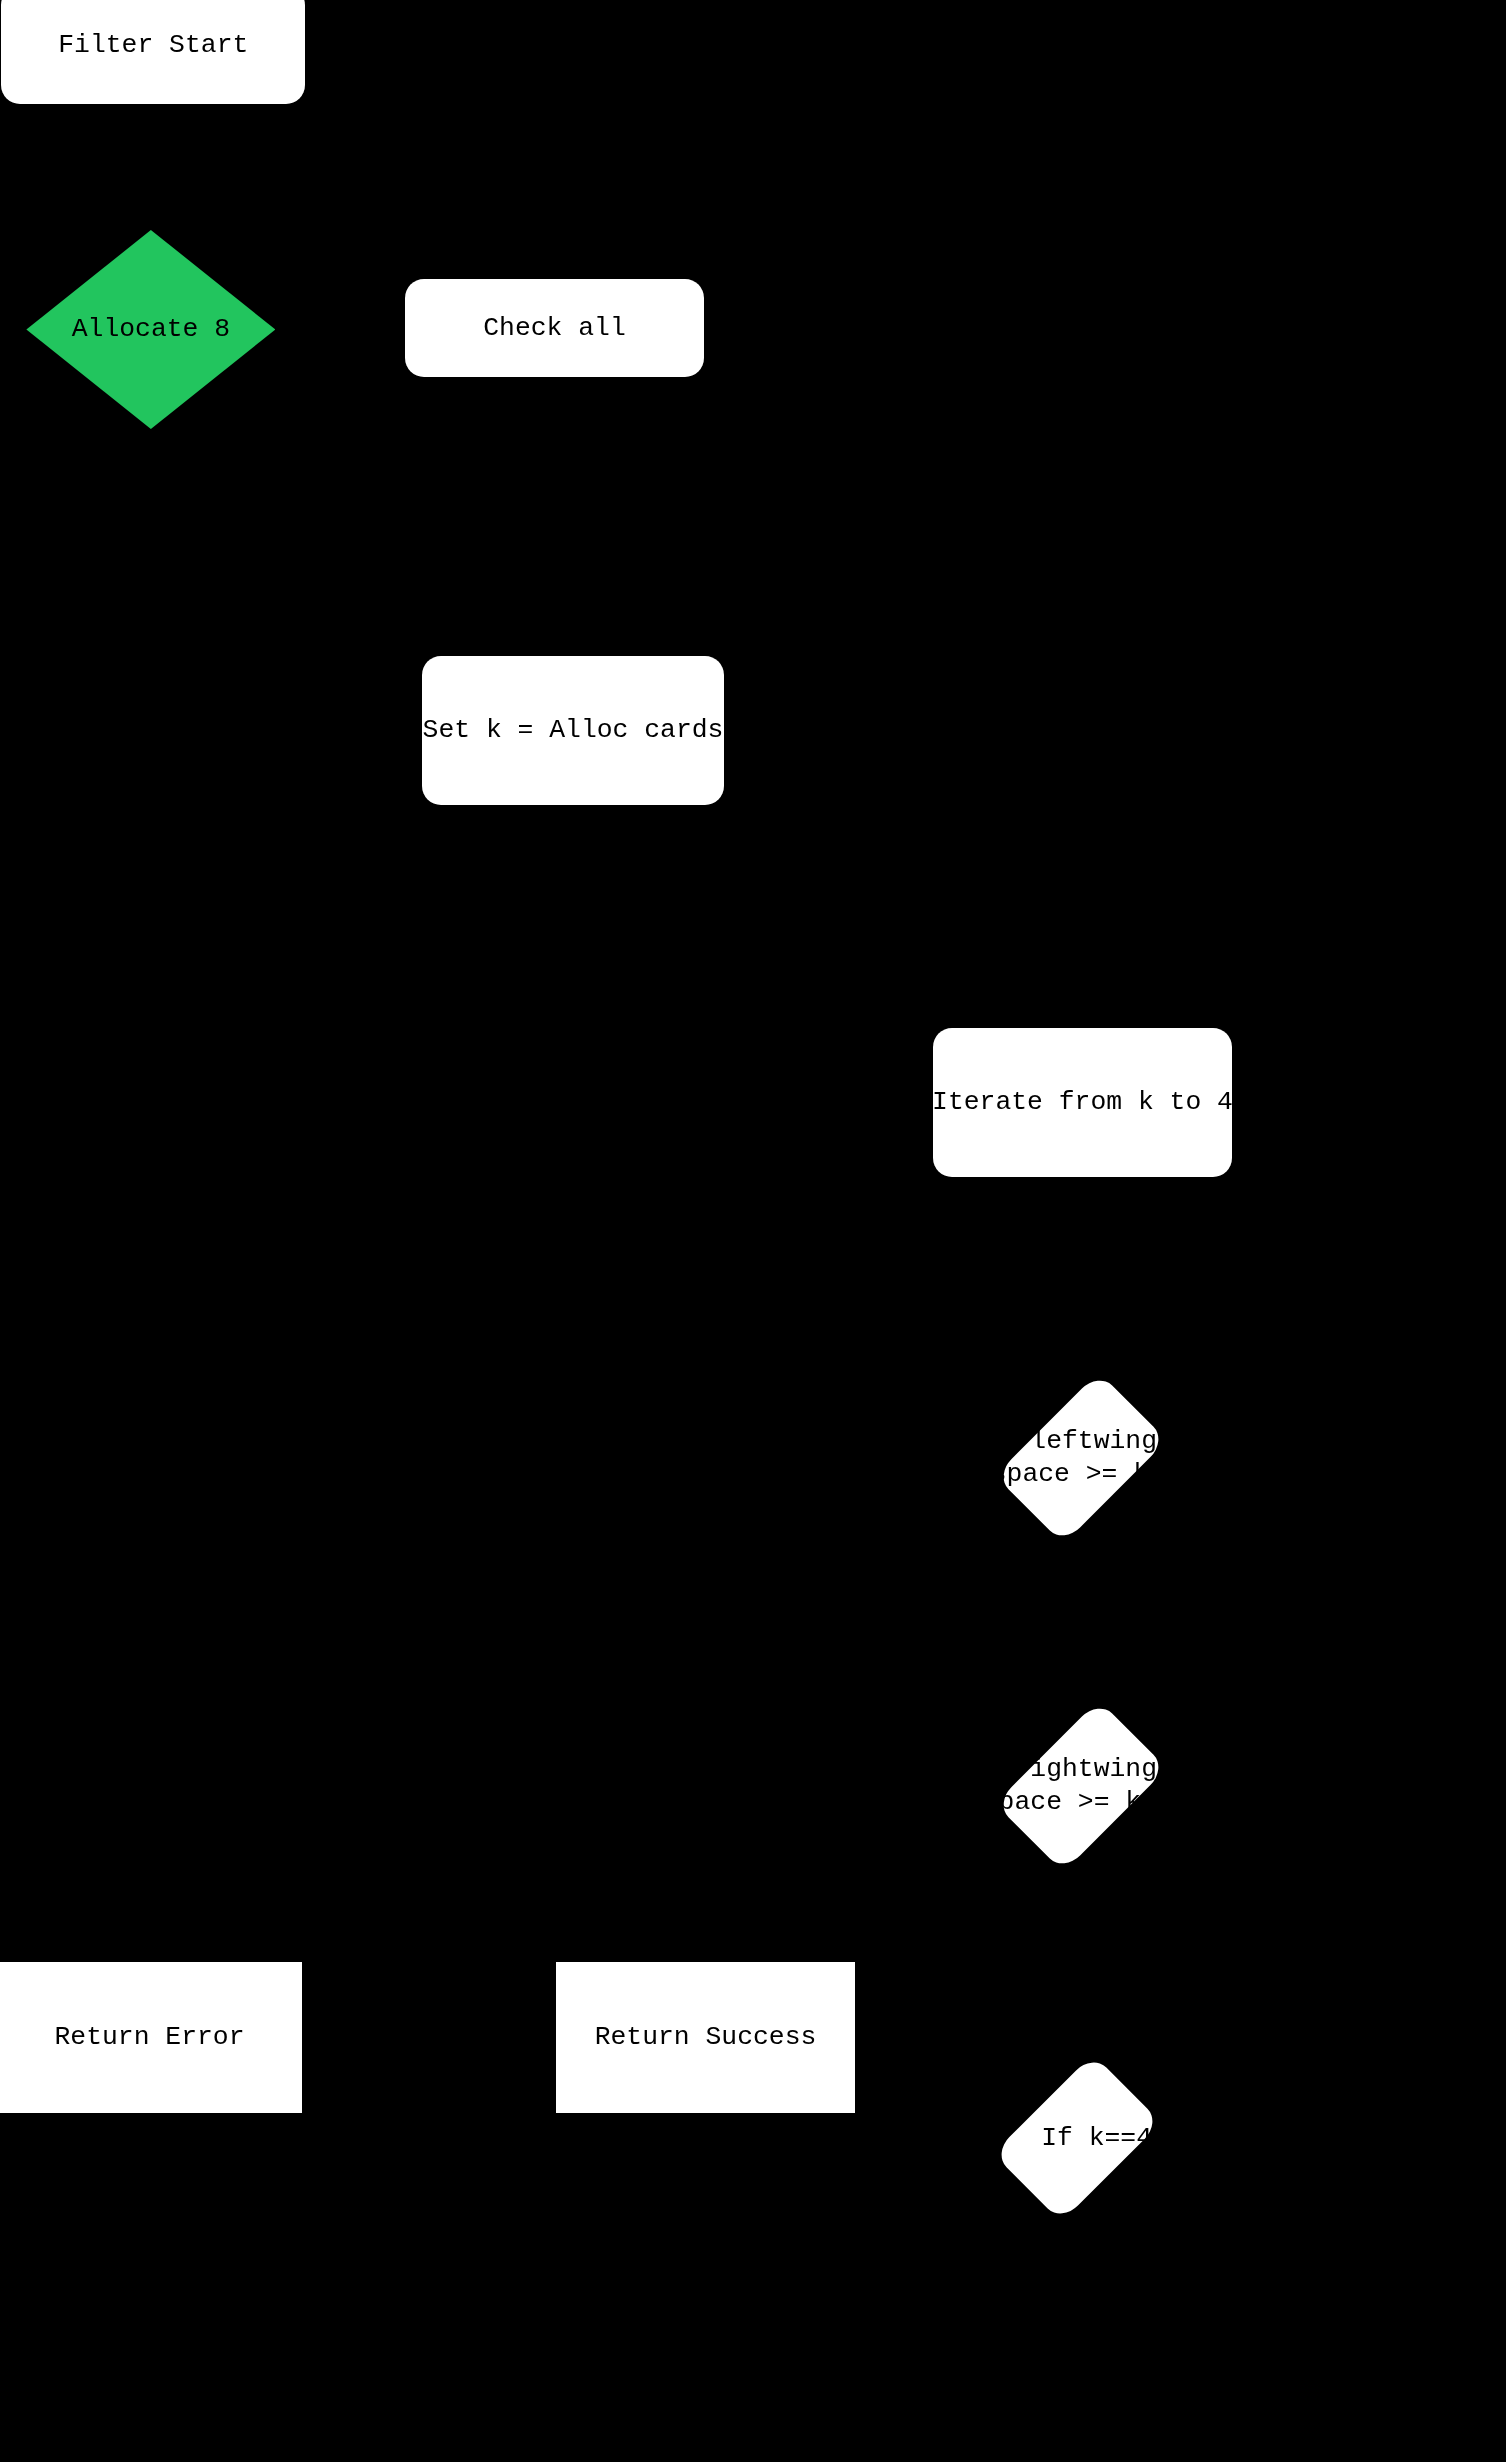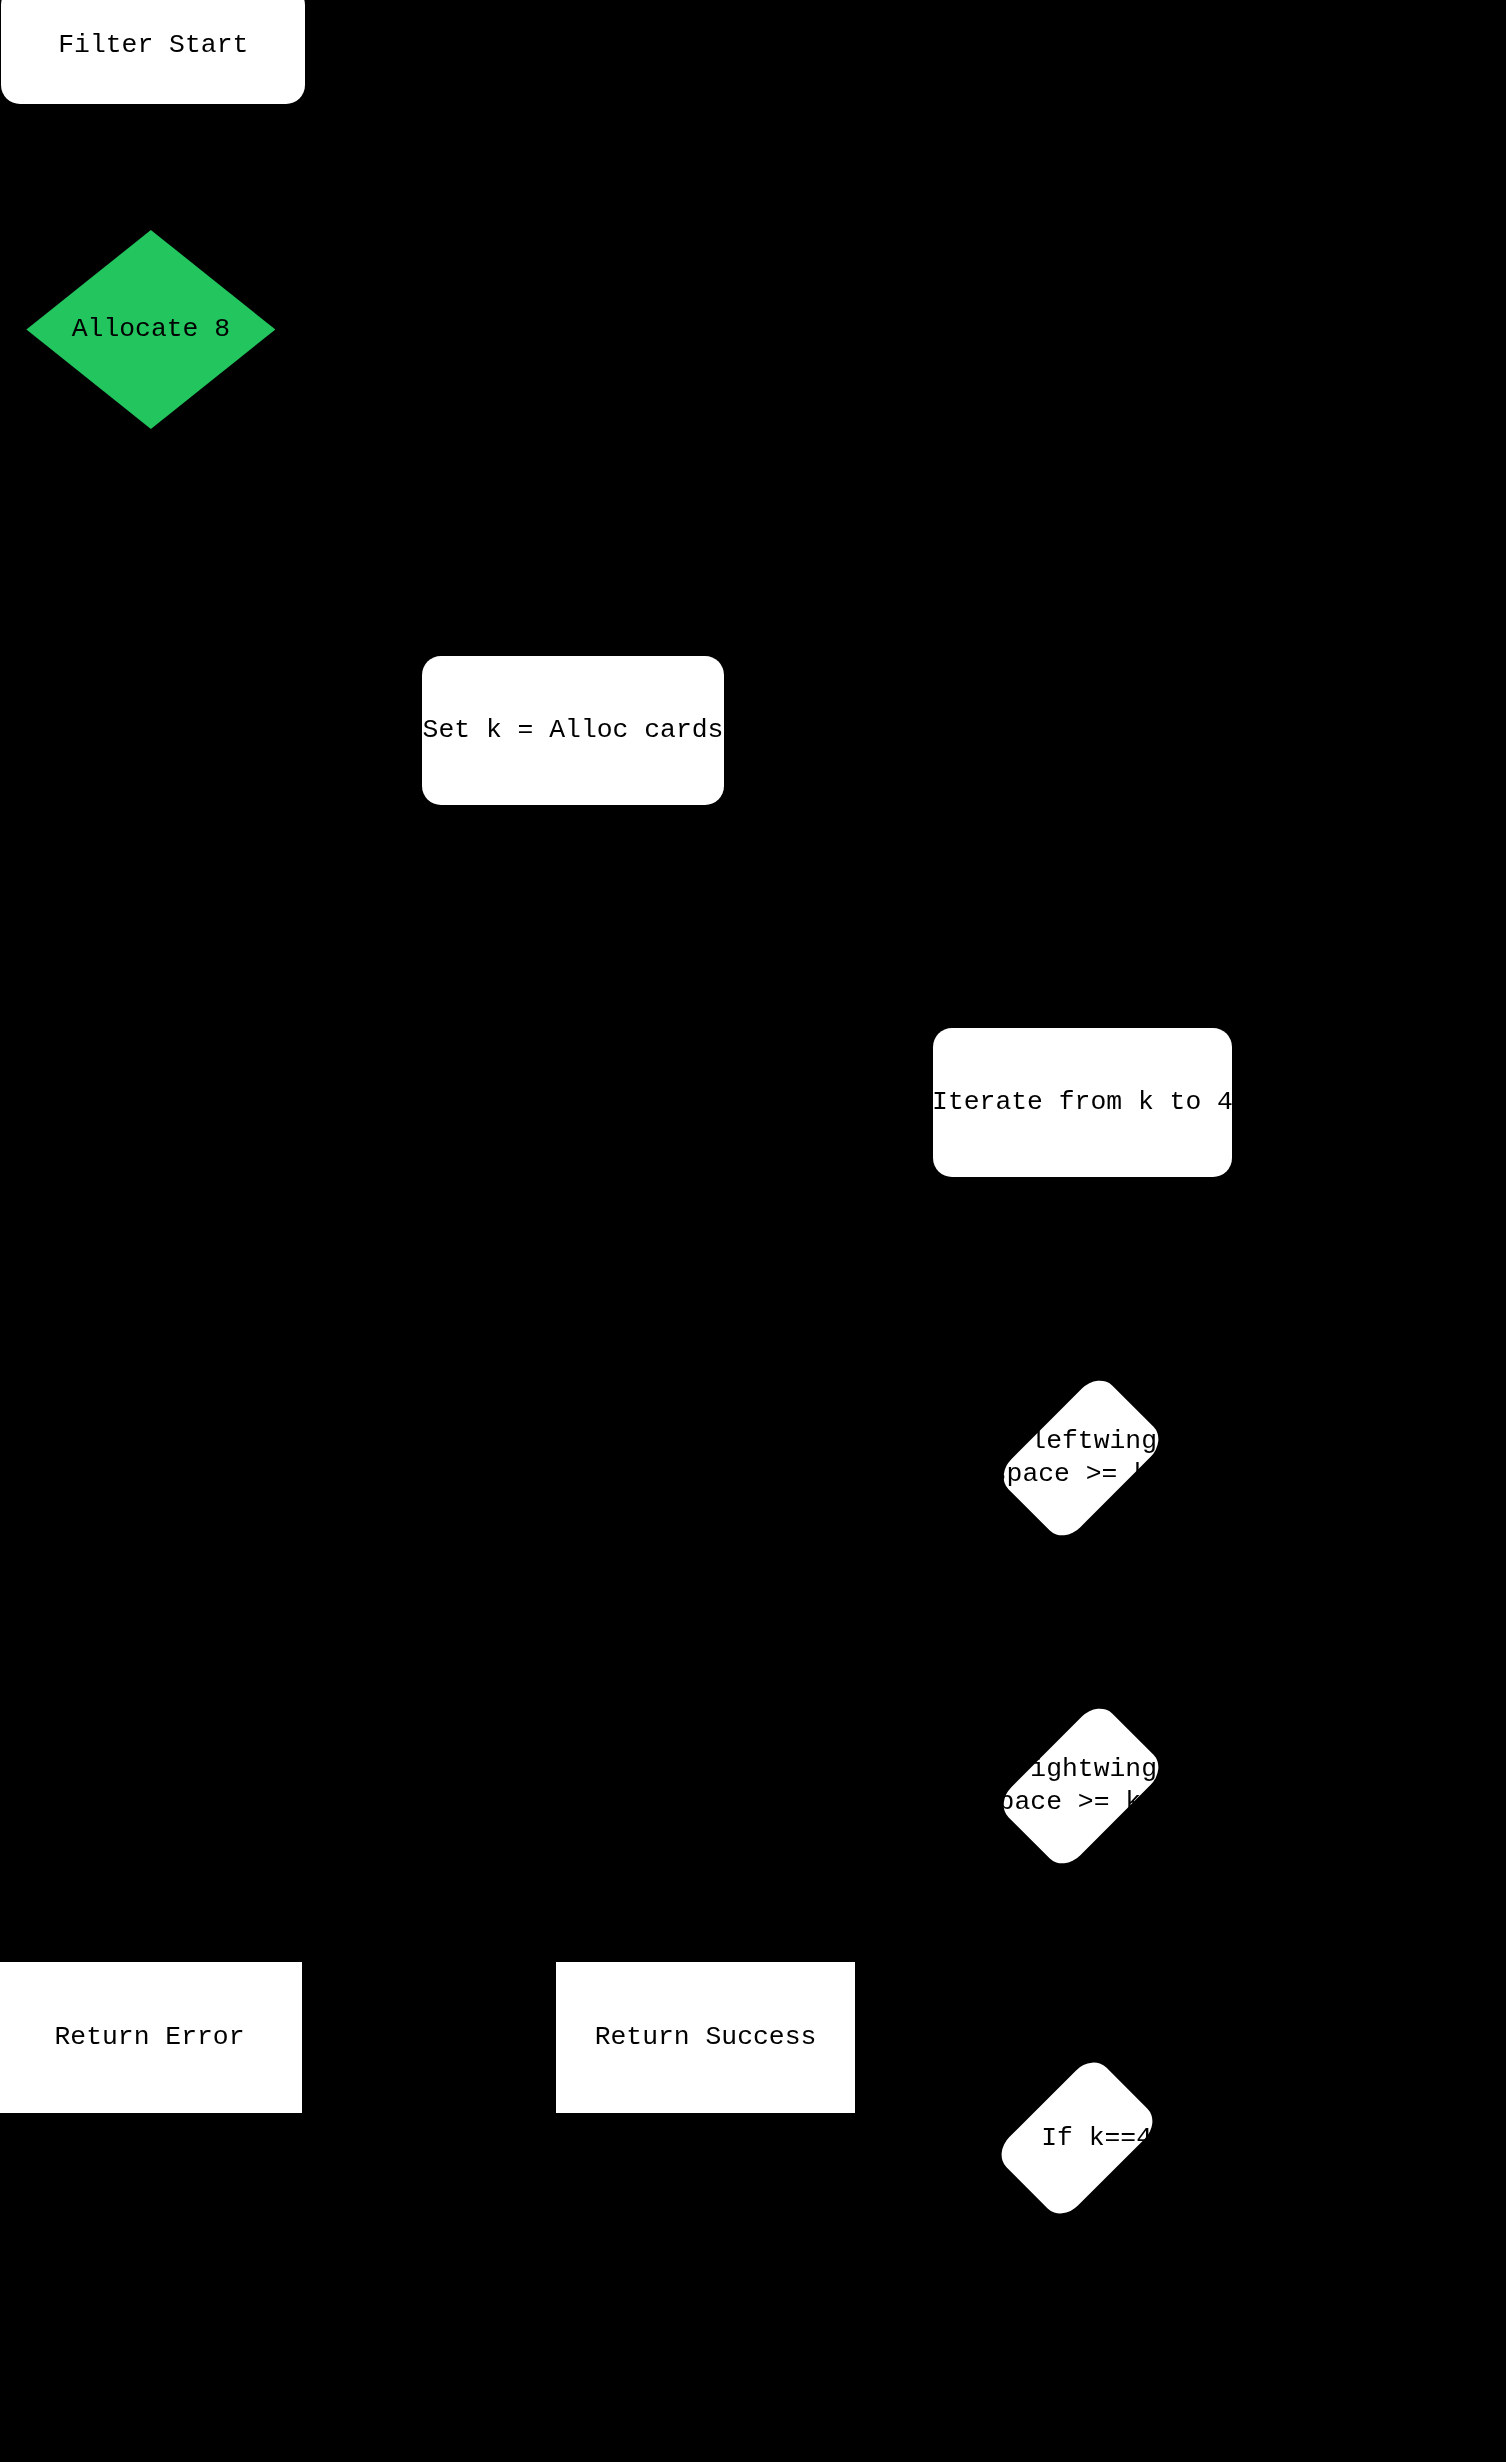--- a/index.html
+++ b/index.html
@@ -76,20 +76,23 @@
 <div id="canvas" style="width: 1507px; height: 2462px; background: rgb(0, 0, 0);">
 
   <div class="node proc" style="left: 1.3px; top: -14px; width: 304px; height: 118px; font-size: 26.4px;">
     <span class="label">Filter Start</span>
   </div>
 
   <div class="node diamond" style="left: 26.4px; top: 230px; width: 249px; height: 199px; font-size: 26.4px;">
     <span class="label ovf">Allocate 8</span>
   </div>
 
+  <div class="node proc" style="left: 405px; top: 279px; width: 299px; height: 98px; font-size: 26.4px;">
+    <span class="label">Check all</span>
+  </div>
 
 
   <div class="node proc" style="left: 422px; top: 656px; width: 302px; height: 149px; font-size: 26.4px;">
     <span class="label">Set k = Alloc cards</span>
   </div>
 
   <div class="node proc" style="left: 933px; top: 1028px; width: 299px; height: 149px; font-size: 26.4px;">
     <span class="label">Iterate from k to 4</span>
   </div>
 

